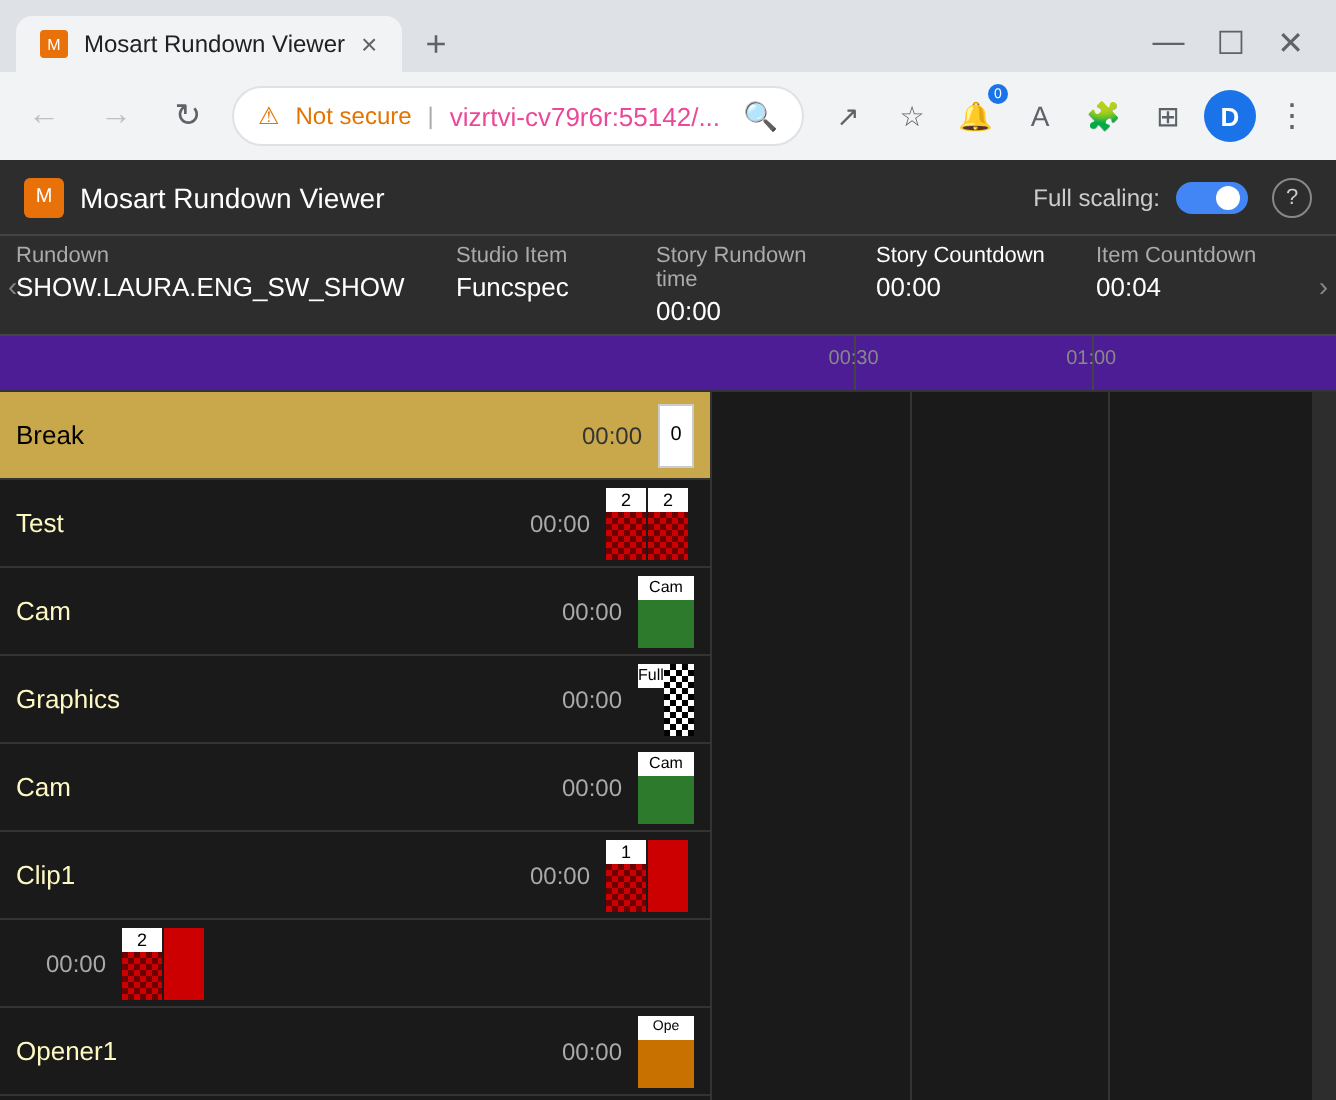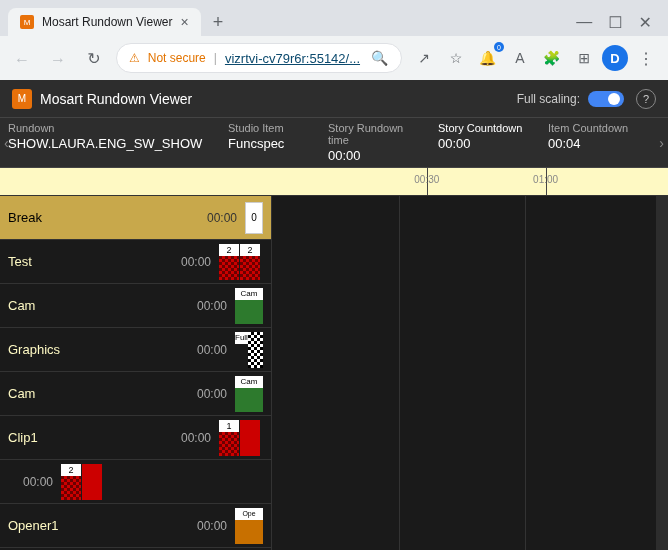--- a/index.html
+++ b/index.html
@@ -10,21 +10,21 @@
     .tab-bar { display: flex; align-items: center; background: #dee1e6; padding: 8px 8px 0; gap: 4px; height: 36px; }
     .tab { display: flex; align-items: center; background: #f1f3f4; border-radius: 8px 8px 0 0; padding: 0 12px; height: 28px; font-size: 12px; color: #202124; gap: 8px; min-width: 160px; }
     .tab-icon { width: 14px; height: 14px; background: #e8710a; border-radius: 2px; display: flex; align-items: center; justify-content: center; font-size: 8px; color: white; }
     .tab-close { cursor: pointer; color: #5f6368; font-size: 14px; margin-left: auto; }
     .tab-new { background: none; border: none; cursor: pointer; font-size: 18px; color: #5f6368; padding: 0 8px; }
     .browser-controls { display: flex; align-items: center; background: #f1f3f4; padding: 6px 8px; gap: 8px; height: 44px; }
     .nav-btn { background: none; border: none; cursor: pointer; color: #5f6368; font-size: 16px; padding: 4px; border-radius: 50%; width: 28px; height: 28px; display: flex; align-items: center; justify-content: center; }
     .nav-btn.disabled { color: #bdc1c6; cursor: default; }
     .address-bar { flex: 1; display: flex; align-items: center; background: #fff; border-radius: 20px; padding: 0 12px; height: 30px; gap: 8px; font-size: 13px; color: #202124; border: 1px solid #dfe1e5; }
     .security-icon { color: #e37400; font-size: 12px; }
-    .address-text { flex: 1; color: #0c4a6e; font-size: 13px; text-decoration: underline; }
+    .address-text { flex: 1; color: #ec4899; font-size: 13px; }
     .browser-actions { display: flex; align-items: center; gap: 4px; }
     .browser-action-btn { background: none; border: none; cursor: pointer; color: #5f6368; font-size: 16px; width: 28px; height: 28px; display: flex; align-items: center; justify-content: center; border-radius: 50%; }
     .profile-btn { background: #1a73e8; border-radius: 50%; width: 26px; height: 26px; display: flex; align-items: center; justify-content: center; color: white; font-size: 13px; font-weight: bold; cursor: pointer; border: none; }
     .notification-badge { position: relative; }
     .badge { position: absolute; top: -2px; right: -2px; background: #1a73e8; border-radius: 50%; width: 10px; height: 10px; font-size: 7px; color: white; display: flex; align-items: center; justify-content: center; }
 
     
     .app { background: #1a1a1a; height: 470px; display: flex; flex-direction: column; }
     .app-header { background: #2d2d2d; display: flex; align-items: center; padding: 0 12px; height: 38px; border-bottom: 1px solid #444; }
     .app-logo { width: 20px; height: 20px; background: #e8710a; border-radius: 3px; margin-right: 8px; display: flex; align-items: center; justify-content: center; font-size: 10px; color: white; }
@@ -37,29 +37,29 @@
     
     .table-header { background: #2d2d2d; display: grid; grid-template-columns: 220px 100px 110px 110px 110px; border-bottom: 1px solid #444; position: relative; }
     .nav-arrow { position: absolute; top: 50%; transform: translateY(-50%); color: #888; cursor: pointer; font-size: 14px; z-index: 10; background: none; border: none; }
     .nav-arrow.left { left: 4px; }
     .nav-arrow.right { right: 4px; }
     .col-header { padding: 4px 8px; font-size: 11px; color: #aaa; }
     .col-header .col-main { font-size: 13px; color: #fff; font-weight: 500; margin-top: 2px; }
     .col-header.highlighted { color: #fff; }
 
     
-    .timeline-container { display: flex; height: 28px; background: #fef9c3; border-bottom: 1px solid #333; position: relative; overflow: hidden; }
+    .timeline-container { display: flex; height: 28px; background: #4c1d95; border-bottom: 1px solid #333; position: relative; overflow: hidden; }
     .timeline-spacer { width: 308px; }
     .timeline-marks { flex: 1; position: relative; }
     .timeline-mark { position: absolute; font-size: 10px; color: #888; transform: translateX(-50%); top: 6px; }
     .timeline-line { position: absolute; top: 0; bottom: 0; width: 1px; background: #444; }
 
     
     .content-area { flex: 1; overflow-y: auto; overflow-x: hidden; display: flex; }
-    .rows-panel { width: 272px; flex-shrink: 0; border-right: 1px solid #333; }
+    .rows-panel { width: 356px; flex-shrink: 0; border-right: 1px solid #333; }
     .row-item { display: flex; align-items: center; border-bottom: 1px solid #333; height: 44px; padding: 0 8px; gap: 8px; }
     .row-item.break-row { background: #c8a84b; }
     .row-label { font-size: 13px; flex: 1; color: #fef9c3; }
     .row-item.break-row .row-label { color: #000; font-weight: 500; }
     .row-time { font-size: 12px; color: #aaa; min-width: 45px; text-align: right; }
     .row-item.break-row .row-time { color: #333; }
     .row-indicator { width: 20px; height: 36px; display: flex; align-items: center; justify-content: center; font-size: 11px; }
 
     
     .timeline-visual { flex: 1; position: relative; background: #1a1a1a; }

